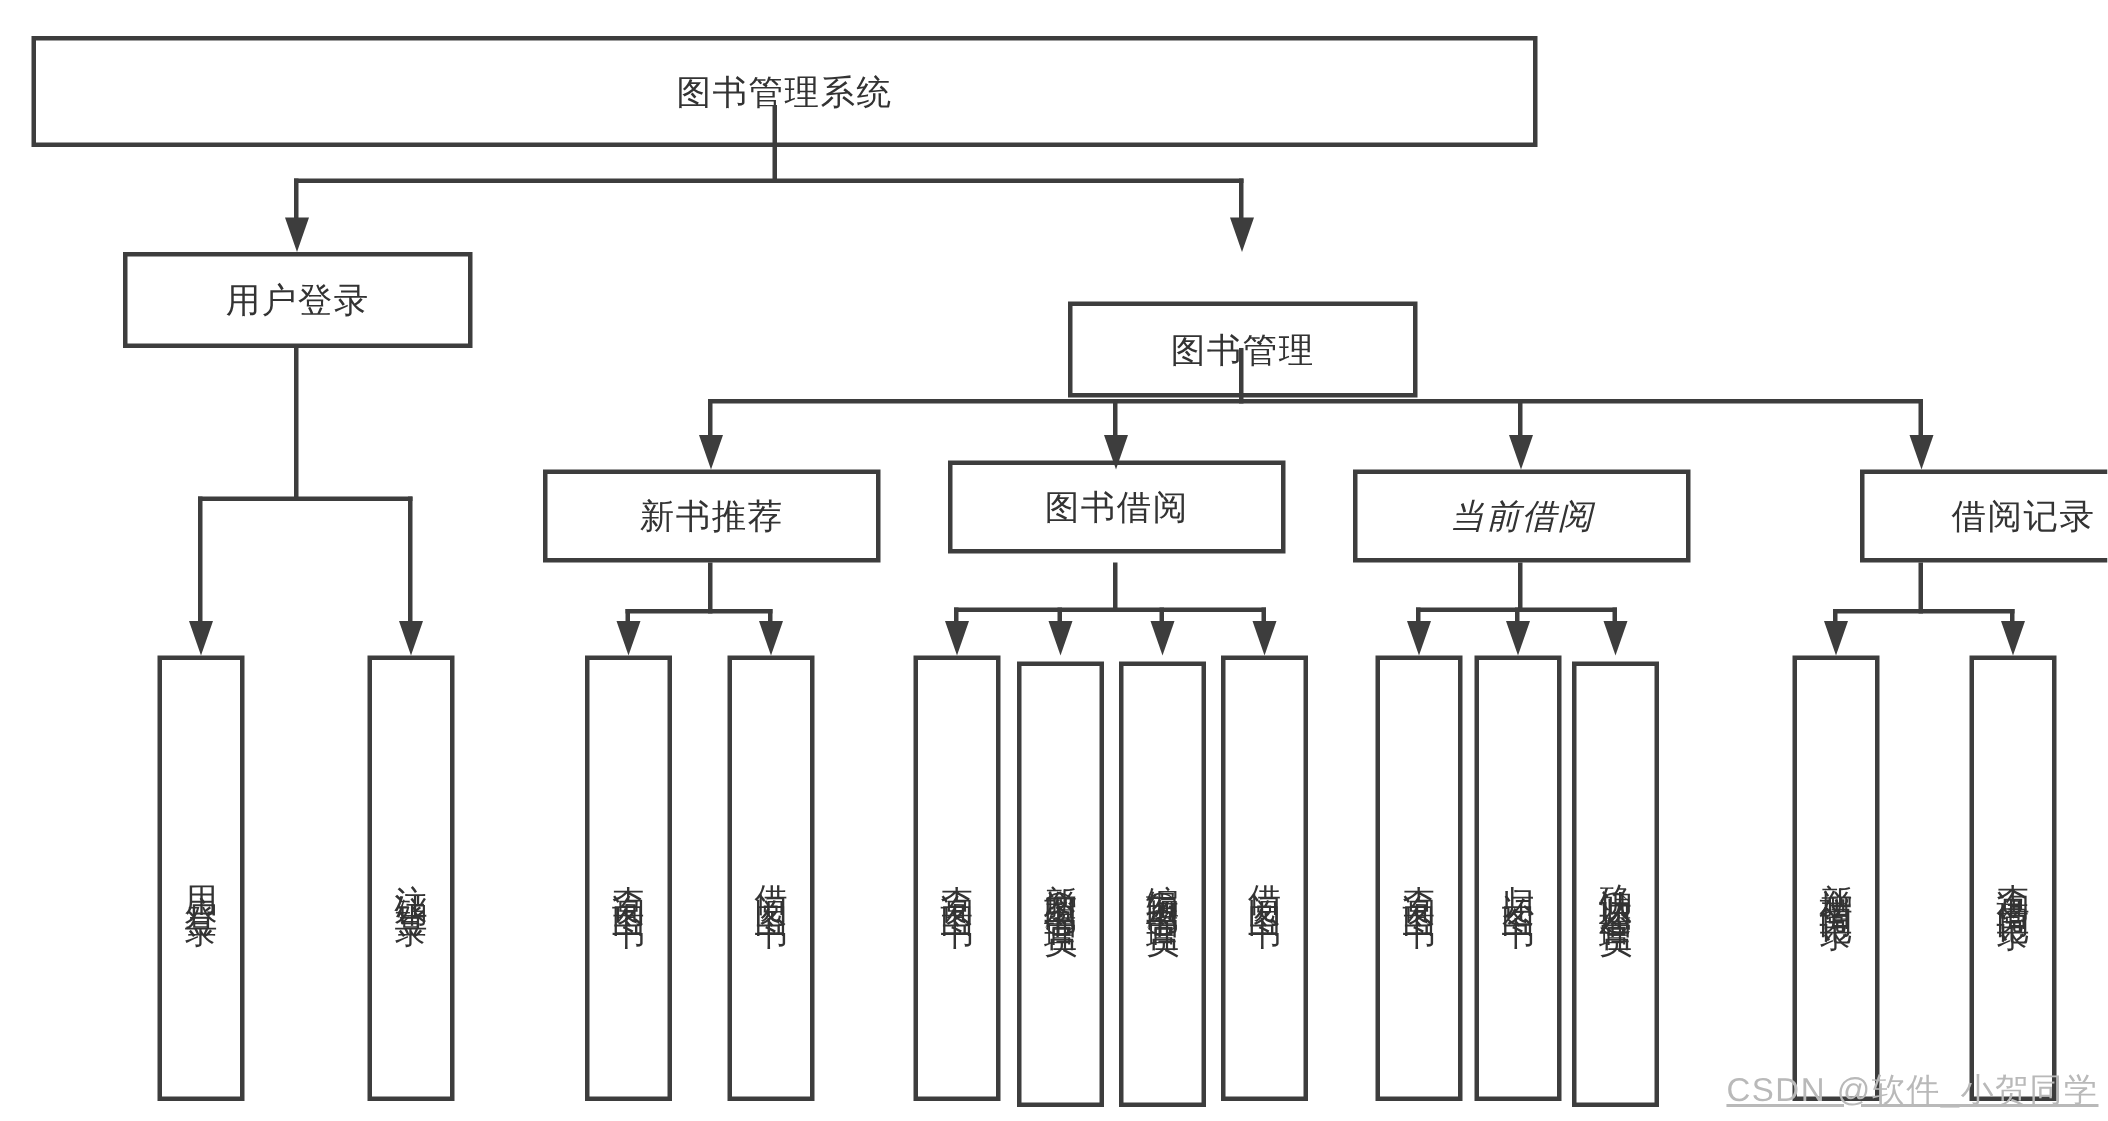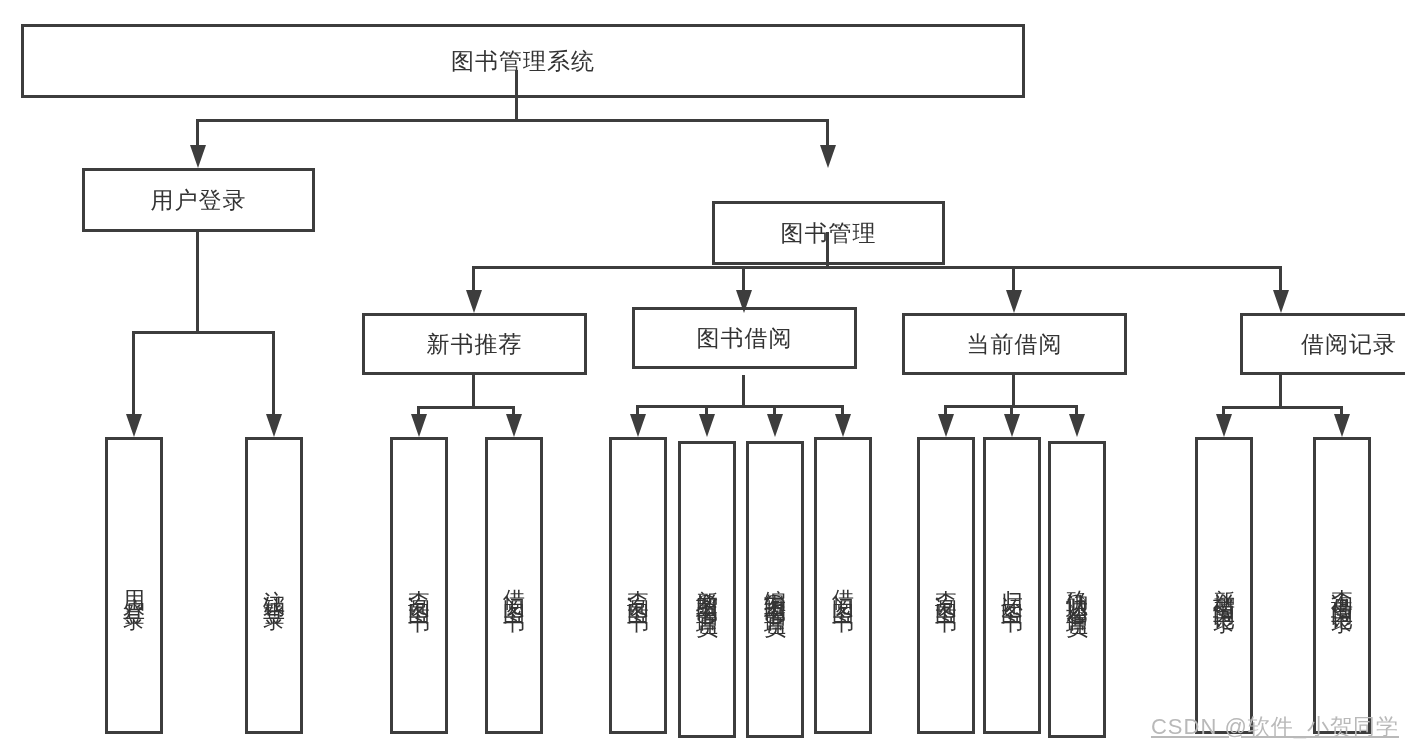--- a/index.html
+++ b/index.html
@@ -66,21 +66,21 @@
 
 <div class="canvas">
 
   <div class="box" style="left:21px;top:24px;width:1004px;height:74px;">图书管理系统</div>
 
   <div class="box" style="left:82px;top:168px;width:233px;height:64px;">用户登录</div>
   <div class="box" style="left:712px;top:168px;width:233px;height:64px;margin-top:33px;">图书管理</div>
 
   <div class="box" style="left:362px;top:313px;width:225px;height:62px;">新书推荐</div>
   <div class="box" style="left:632px;top:307px;width:225px;height:62px;">图书借阅</div>
-  <div class="box" style="left:902px;top:313px;width:225px;height:62px;">当前借阅</div>
+  <div class="box" style="left:902px;top:313px;width:225px;height:62px;font-style:italic;">当前借阅</div>
   <div class="box" style="left:1240px;top:313px;width:218px;height:62px;">借阅记录</div>
 
   <div class="vbox" style="left:105px;top:437px;width:58px;height:297px;">
     <span class="vtxt">用户登录</span>
   </div>
   <div class="vbox" style="left:245px;top:437px;width:58px;height:297px;">
     <span class="vtxt">注销登录</span>
   </div>
 
   <div class="vbox" style="left:390px;top:437px;width:58px;height:297px;">

